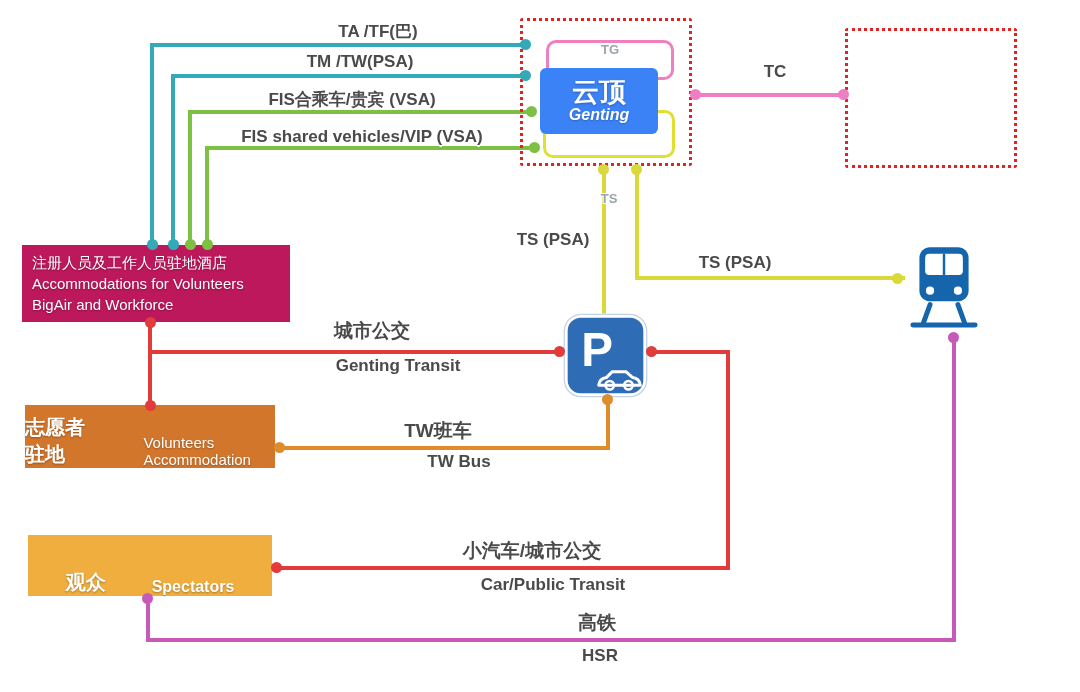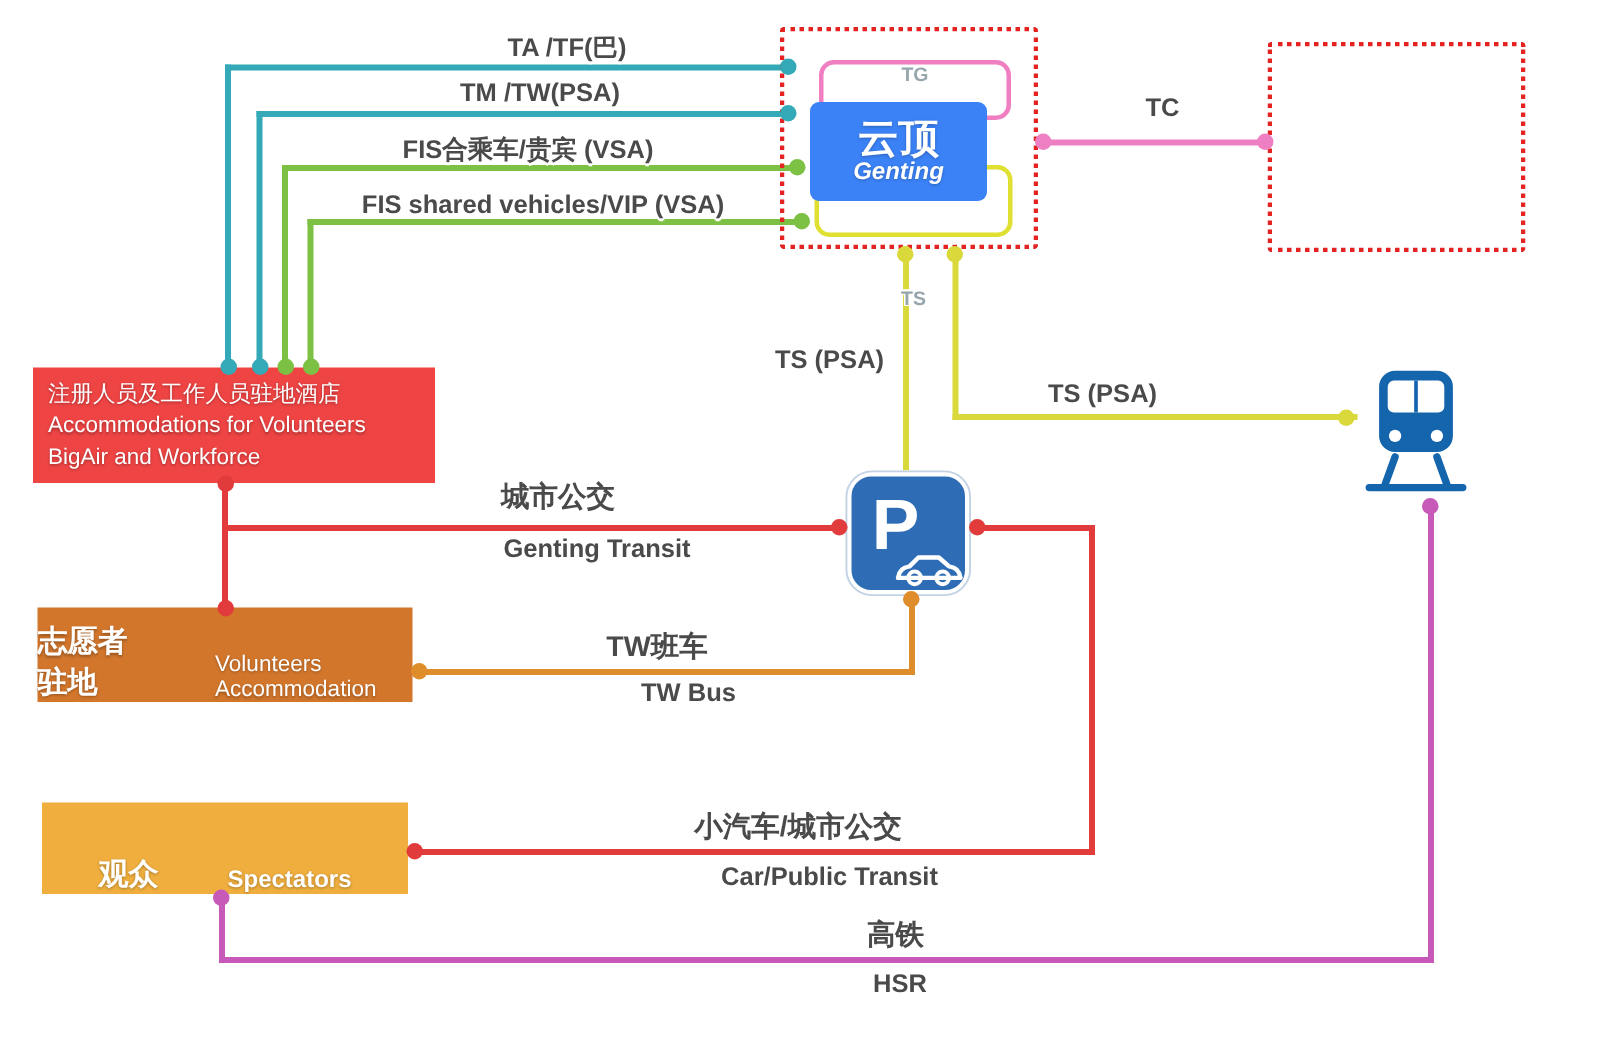--- a/index.html
+++ b/index.html
@@ -19,21 +19,21 @@
   .c-pink    { background:#ee7fc2; }
 
   .lbl { position:absolute; transform:translateX(-50%); white-space:nowrap; font-weight:bold;
          color:#4a4a4a; z-index:7;
          text-shadow:-1px -1px 0 #fff,1px -1px 0 #fff,-1px 1px 0 #fff,1px 1px 0 #fff,
                      -2px 0 0 #fff,2px 0 0 #fff,0 -2px 0 #fff,0 2px 0 #fff; }
   .lbl.zh   { font-size:19px; }
   .lbl.code { font-size:17px; }
 
   .node { position:absolute; color:#fff; z-index:4; }
-  .box-accom { background:#ef4444; padding:7px 10px; font-size:15px; line-height:1.4;
+  .box-accom { background:#be185d; padding:7px 10px; font-size:15px; line-height:1.4;
                text-shadow:0 1px 2px rgba(0,0,0,.35); }
   .box-center { display:flex; flex-direction:row; align-items:flex-end; justify-content:center;
                 text-shadow:0 1px 2px rgba(0,0,0,.3);gap:46px; }
   .box-vol  { background:#d2762c; }
   .box-spec { background:#efae3e; }
   .box-center .zh { font-size:20px; font-weight:bold; }
   .box-center .en { font-size:15px; }
   .box-spec  .en { font-size:16px;font-weight:bold; }
 
   .dotted-frame { position:absolute; border:3px dotted #e32222; z-index:2; border-radius:3px; }

